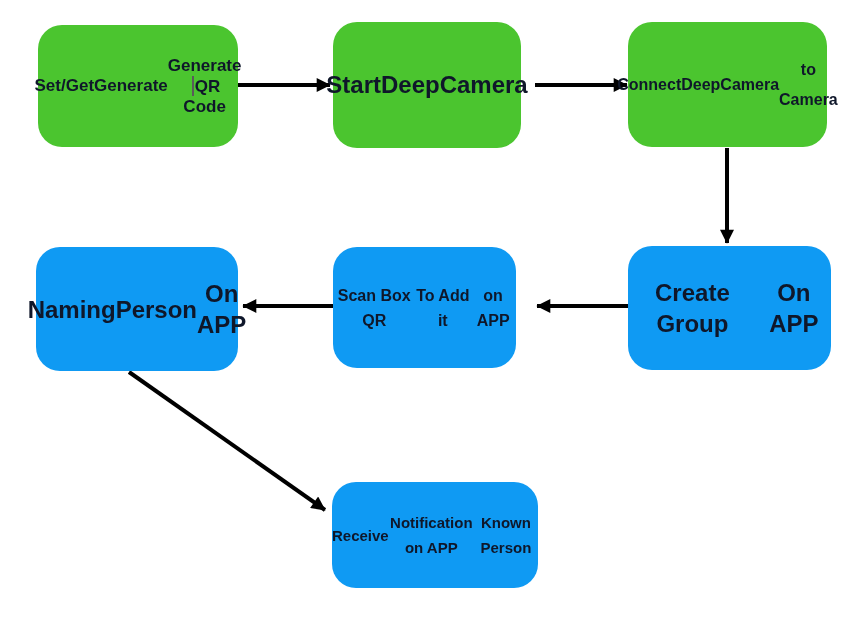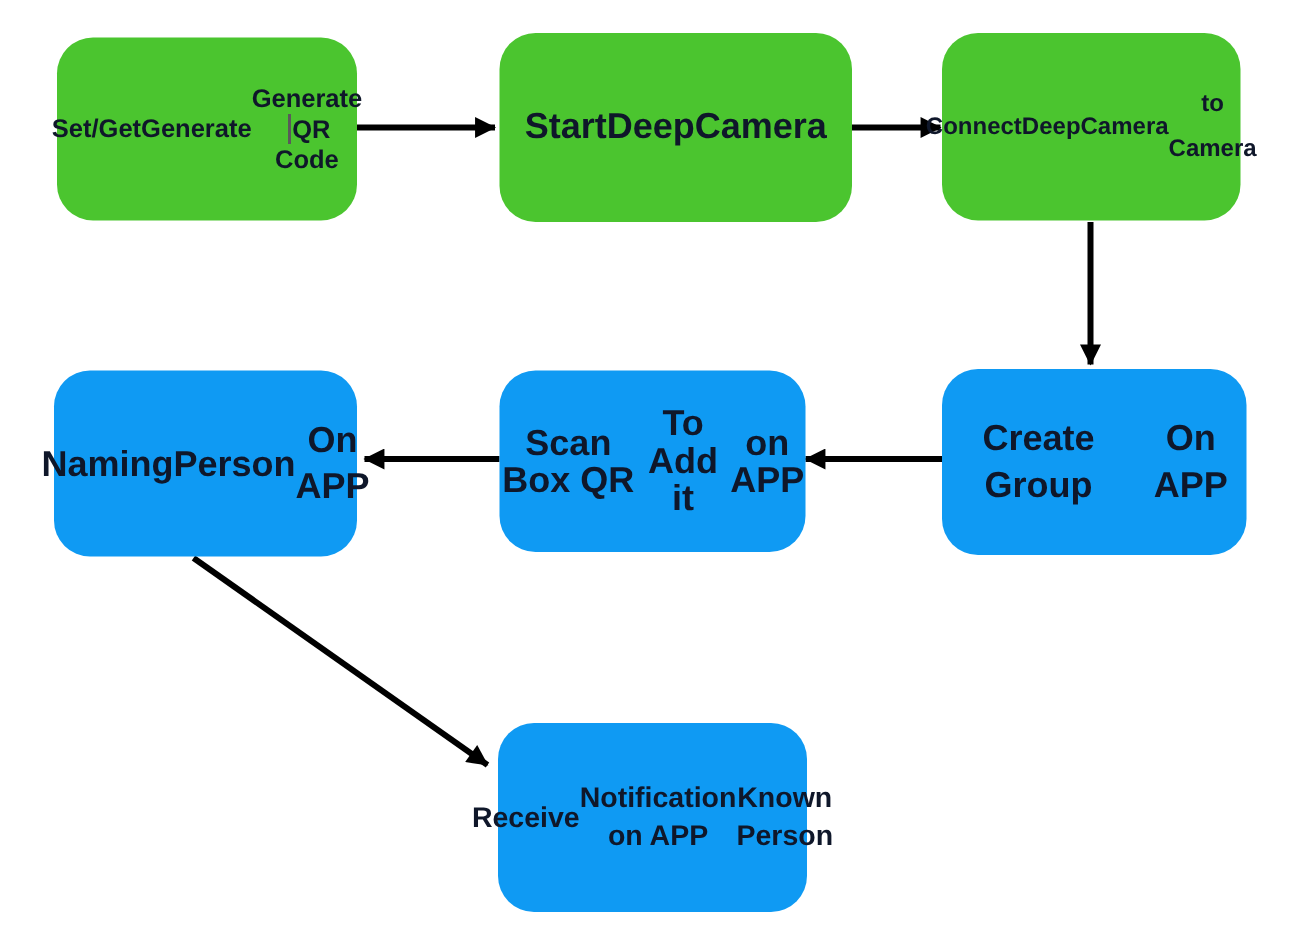--- a/index.html
+++ b/index.html
@@ -20,26 +20,26 @@
     flex-direction: row;
     align-items: center;
     justify-content: center;
     text-align: center;
     font-weight: bold;
     box-sizing: border-box;
   }
   .green { background: #4bc52f; }
   .blue  { background: #0f9af3; }
   #n1 { left: 38px;  top: 25px;  width: 200px; height: 122px; font-size: 17px; line-height: 20px; }
-  #n2 { left: 333px; top: 22px;  width: 235px; height: 126px; font-size: 24px; line-height: 30px; }
+  #n2 { left: 333px; top: 22px;  width: 188px; height: 126px; font-size: 24px; line-height: 30px; }
   #n3 { left: 628px; top: 22px;  width: 199px; height: 125px; font-size: 16px; line-height: 30px; }
   #n4 { left: 36px;  top: 247px; width: 202px; height: 124px; font-size: 24px; line-height: 31px; }
-  #n5 { left: 333px; top: 247px; width: 204px; height: 121px; font-size: 24px; line-height: 25px; }
+  #n5 { left: 333px; top: 247px; width: 183px; height: 121px; font-size: 16px; line-height: 25px; }
   #n6 { left: 628px; top: 246px; width: 203px; height: 124px; font-size: 24px; line-height: 31px; }
-  #n7 { left: 332px; top: 482px; width: 206px; height: 126px; font-size: 19px; line-height: 25px; }
+  #n7 { left: 332px; top: 482px; width: 206px; height: 106px; font-size: 15px; line-height: 25px; }
   .caret {
     display: inline-block;
     width: 2px;
     height: 20px;
     background: #5a5a5a;
     vertical-align: -4px;
     margin: 0 1px 0 3px;
   }
 </style>
 </head>

